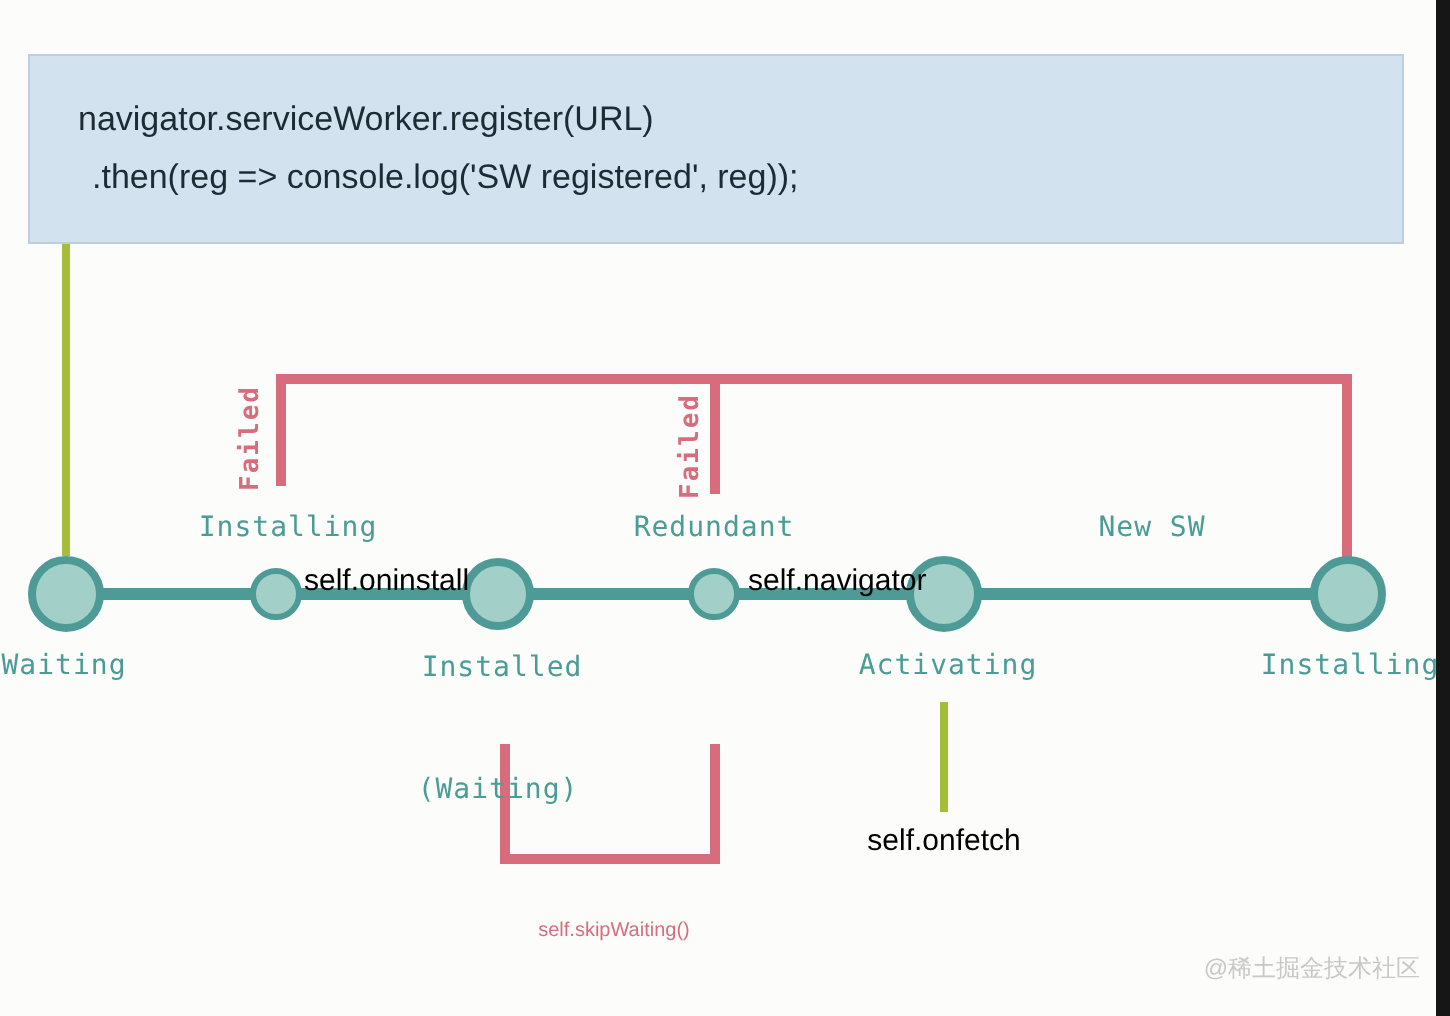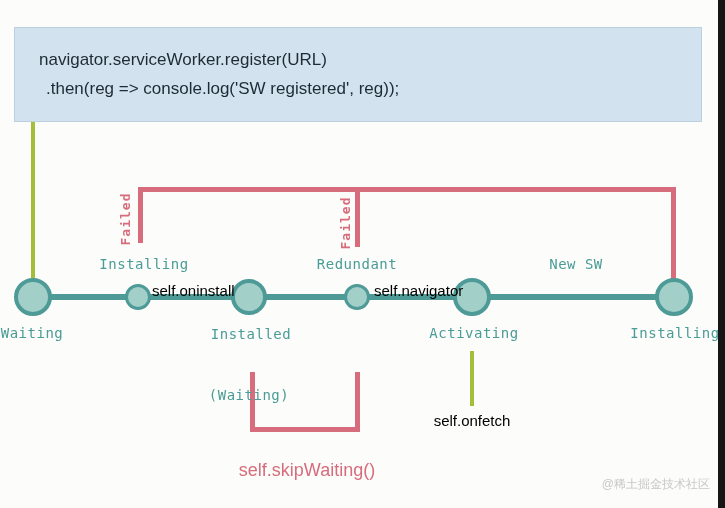--- a/index.html
+++ b/index.html
@@ -43,21 +43,21 @@
   }
   .center{transform:translateX(-50%);}
   .failed-label{
     position:absolute;width:56px;height:14px;text-align:center;
     transform:rotate(-90deg);
     font-family:"DejaVu Sans Mono", monospace;font-weight:bold;
     font-size:13px;letter-spacing:1px;color:#d76d7c;white-space:nowrap;z-index:3;
   }
   .pink-label{
     position:absolute;transform:translateX(-50%);
-    font-size:18px;color:#d76d7c;white-space:nowrap;z-index:3;
+    font-size:10px;color:#d76d7c;white-space:nowrap;z-index:3;
   }
   .watermark{
     position:absolute;right:15px;top:476px;
     font-size:12px;color:#c8c8c8;white-space:nowrap;z-index:3;
   }
 </style>
 </head>
 <body>
 
 <div id="stage">

